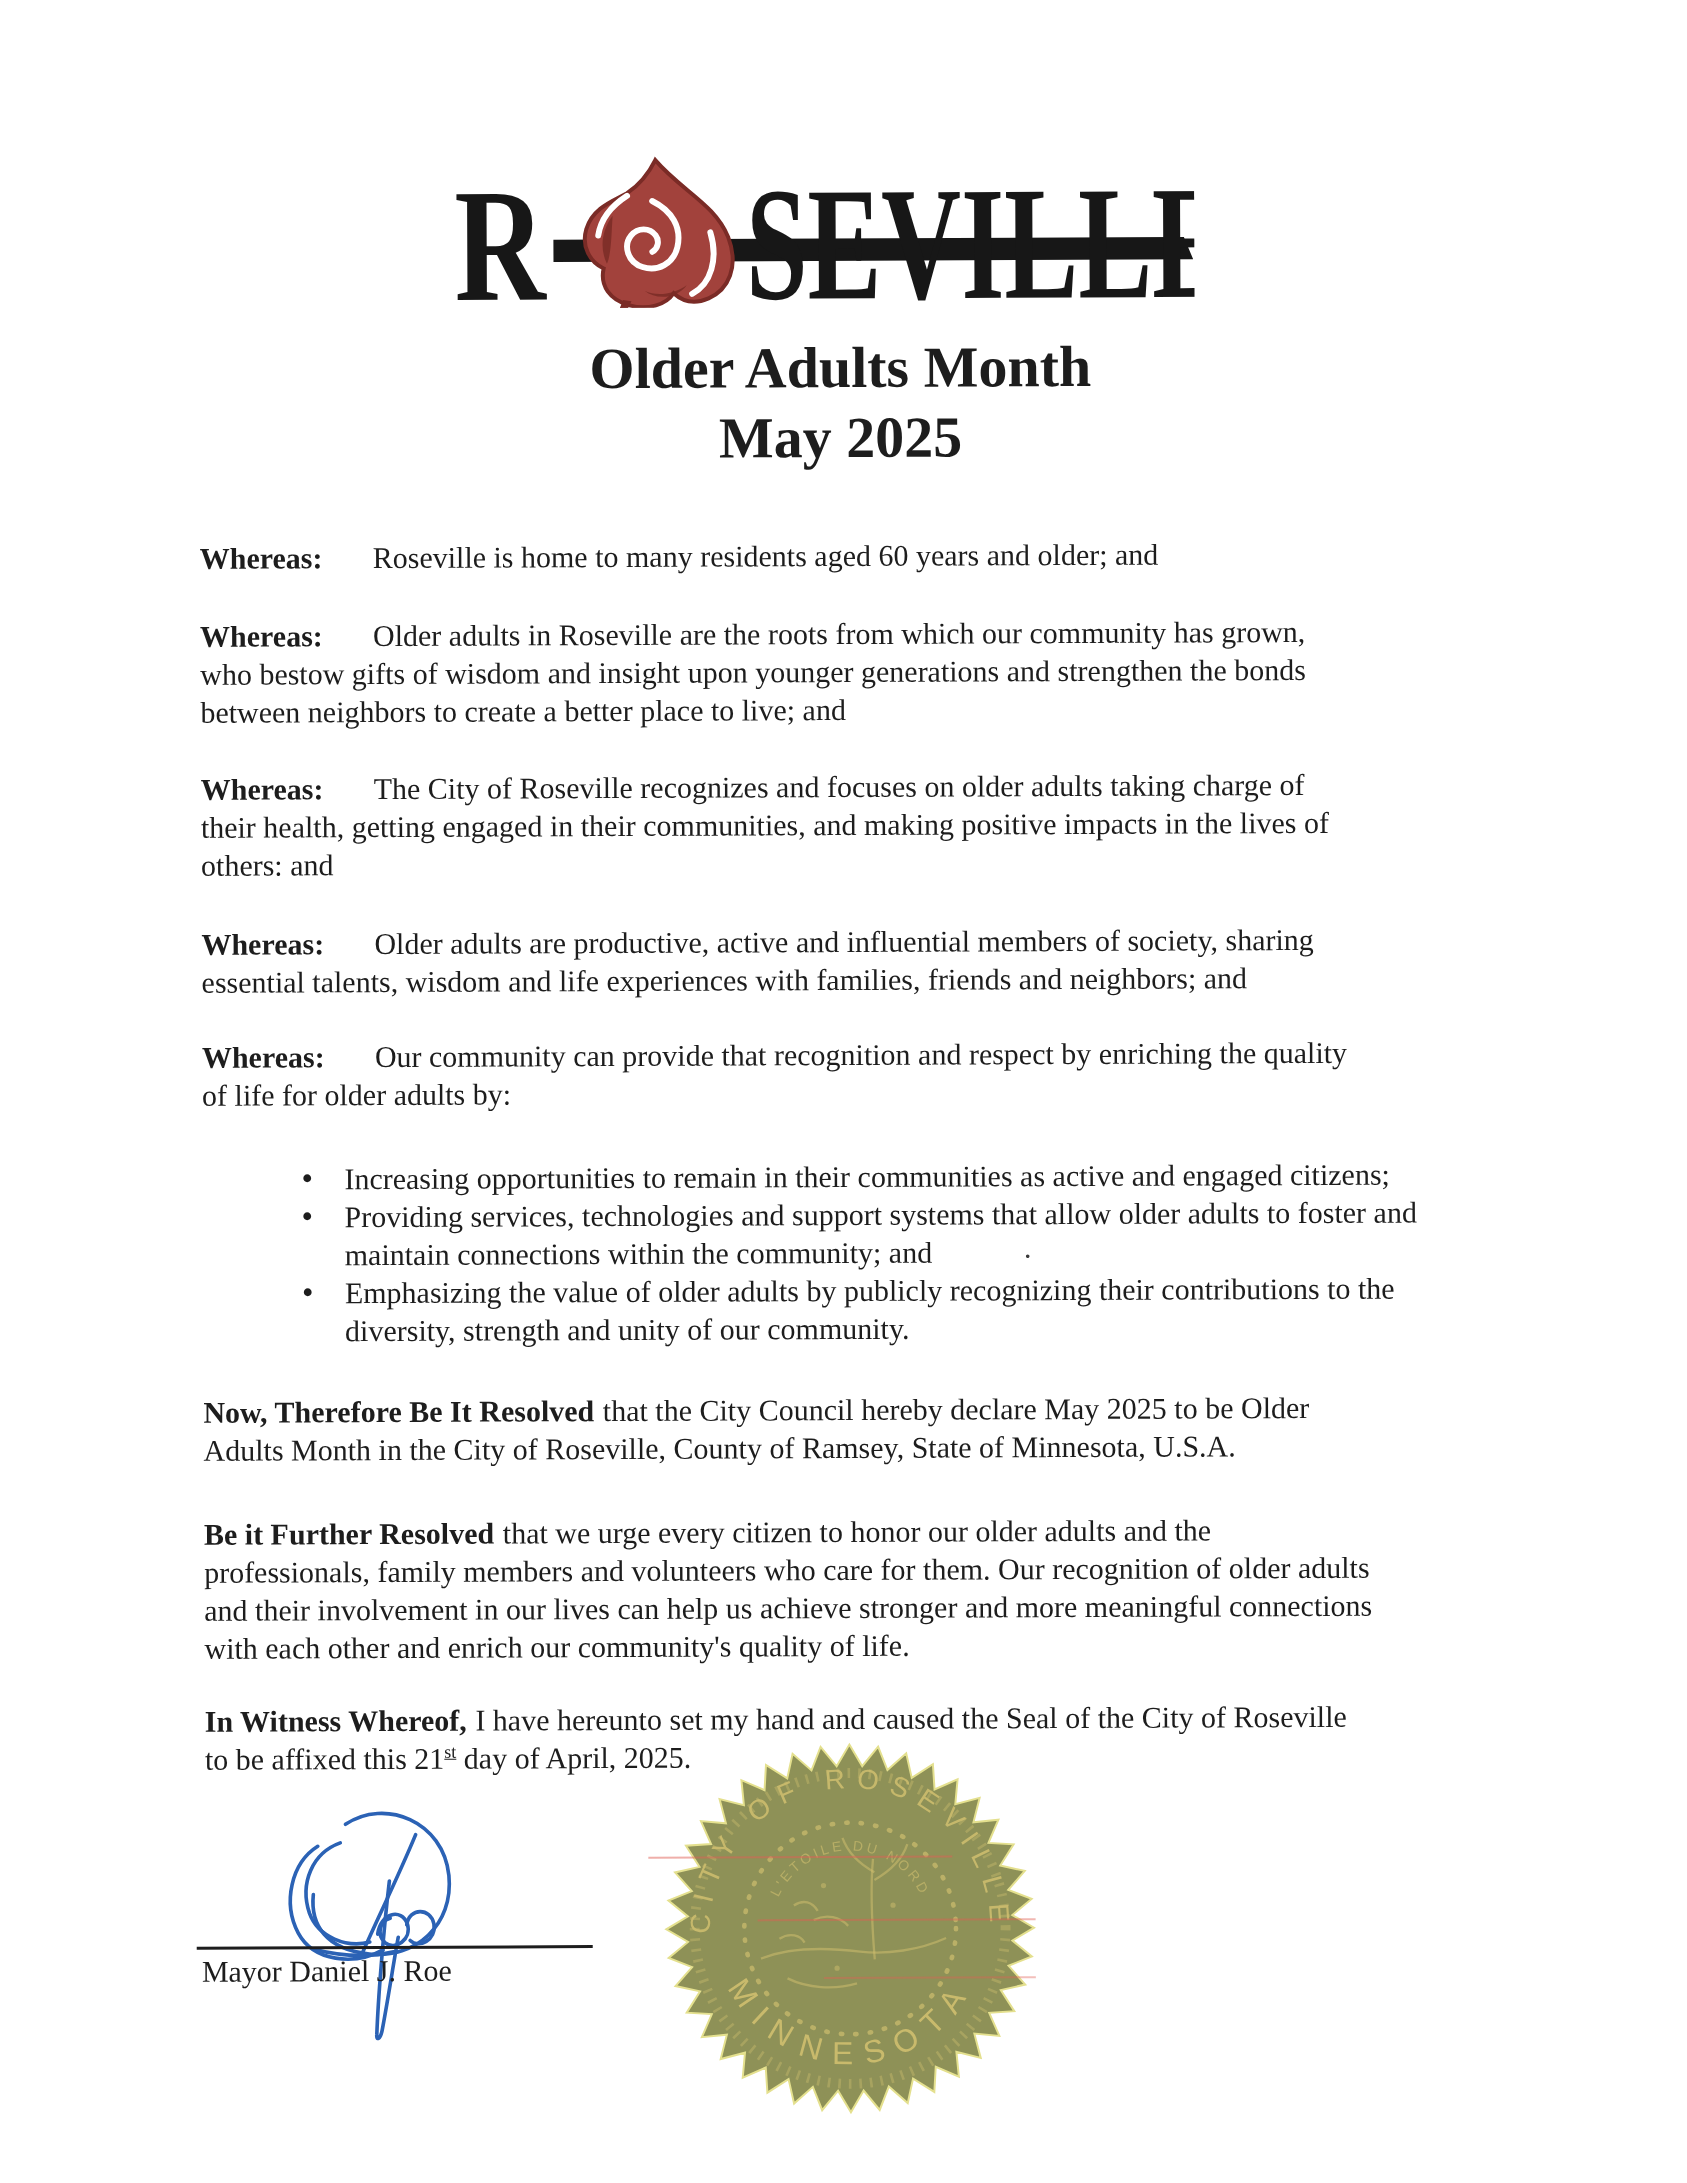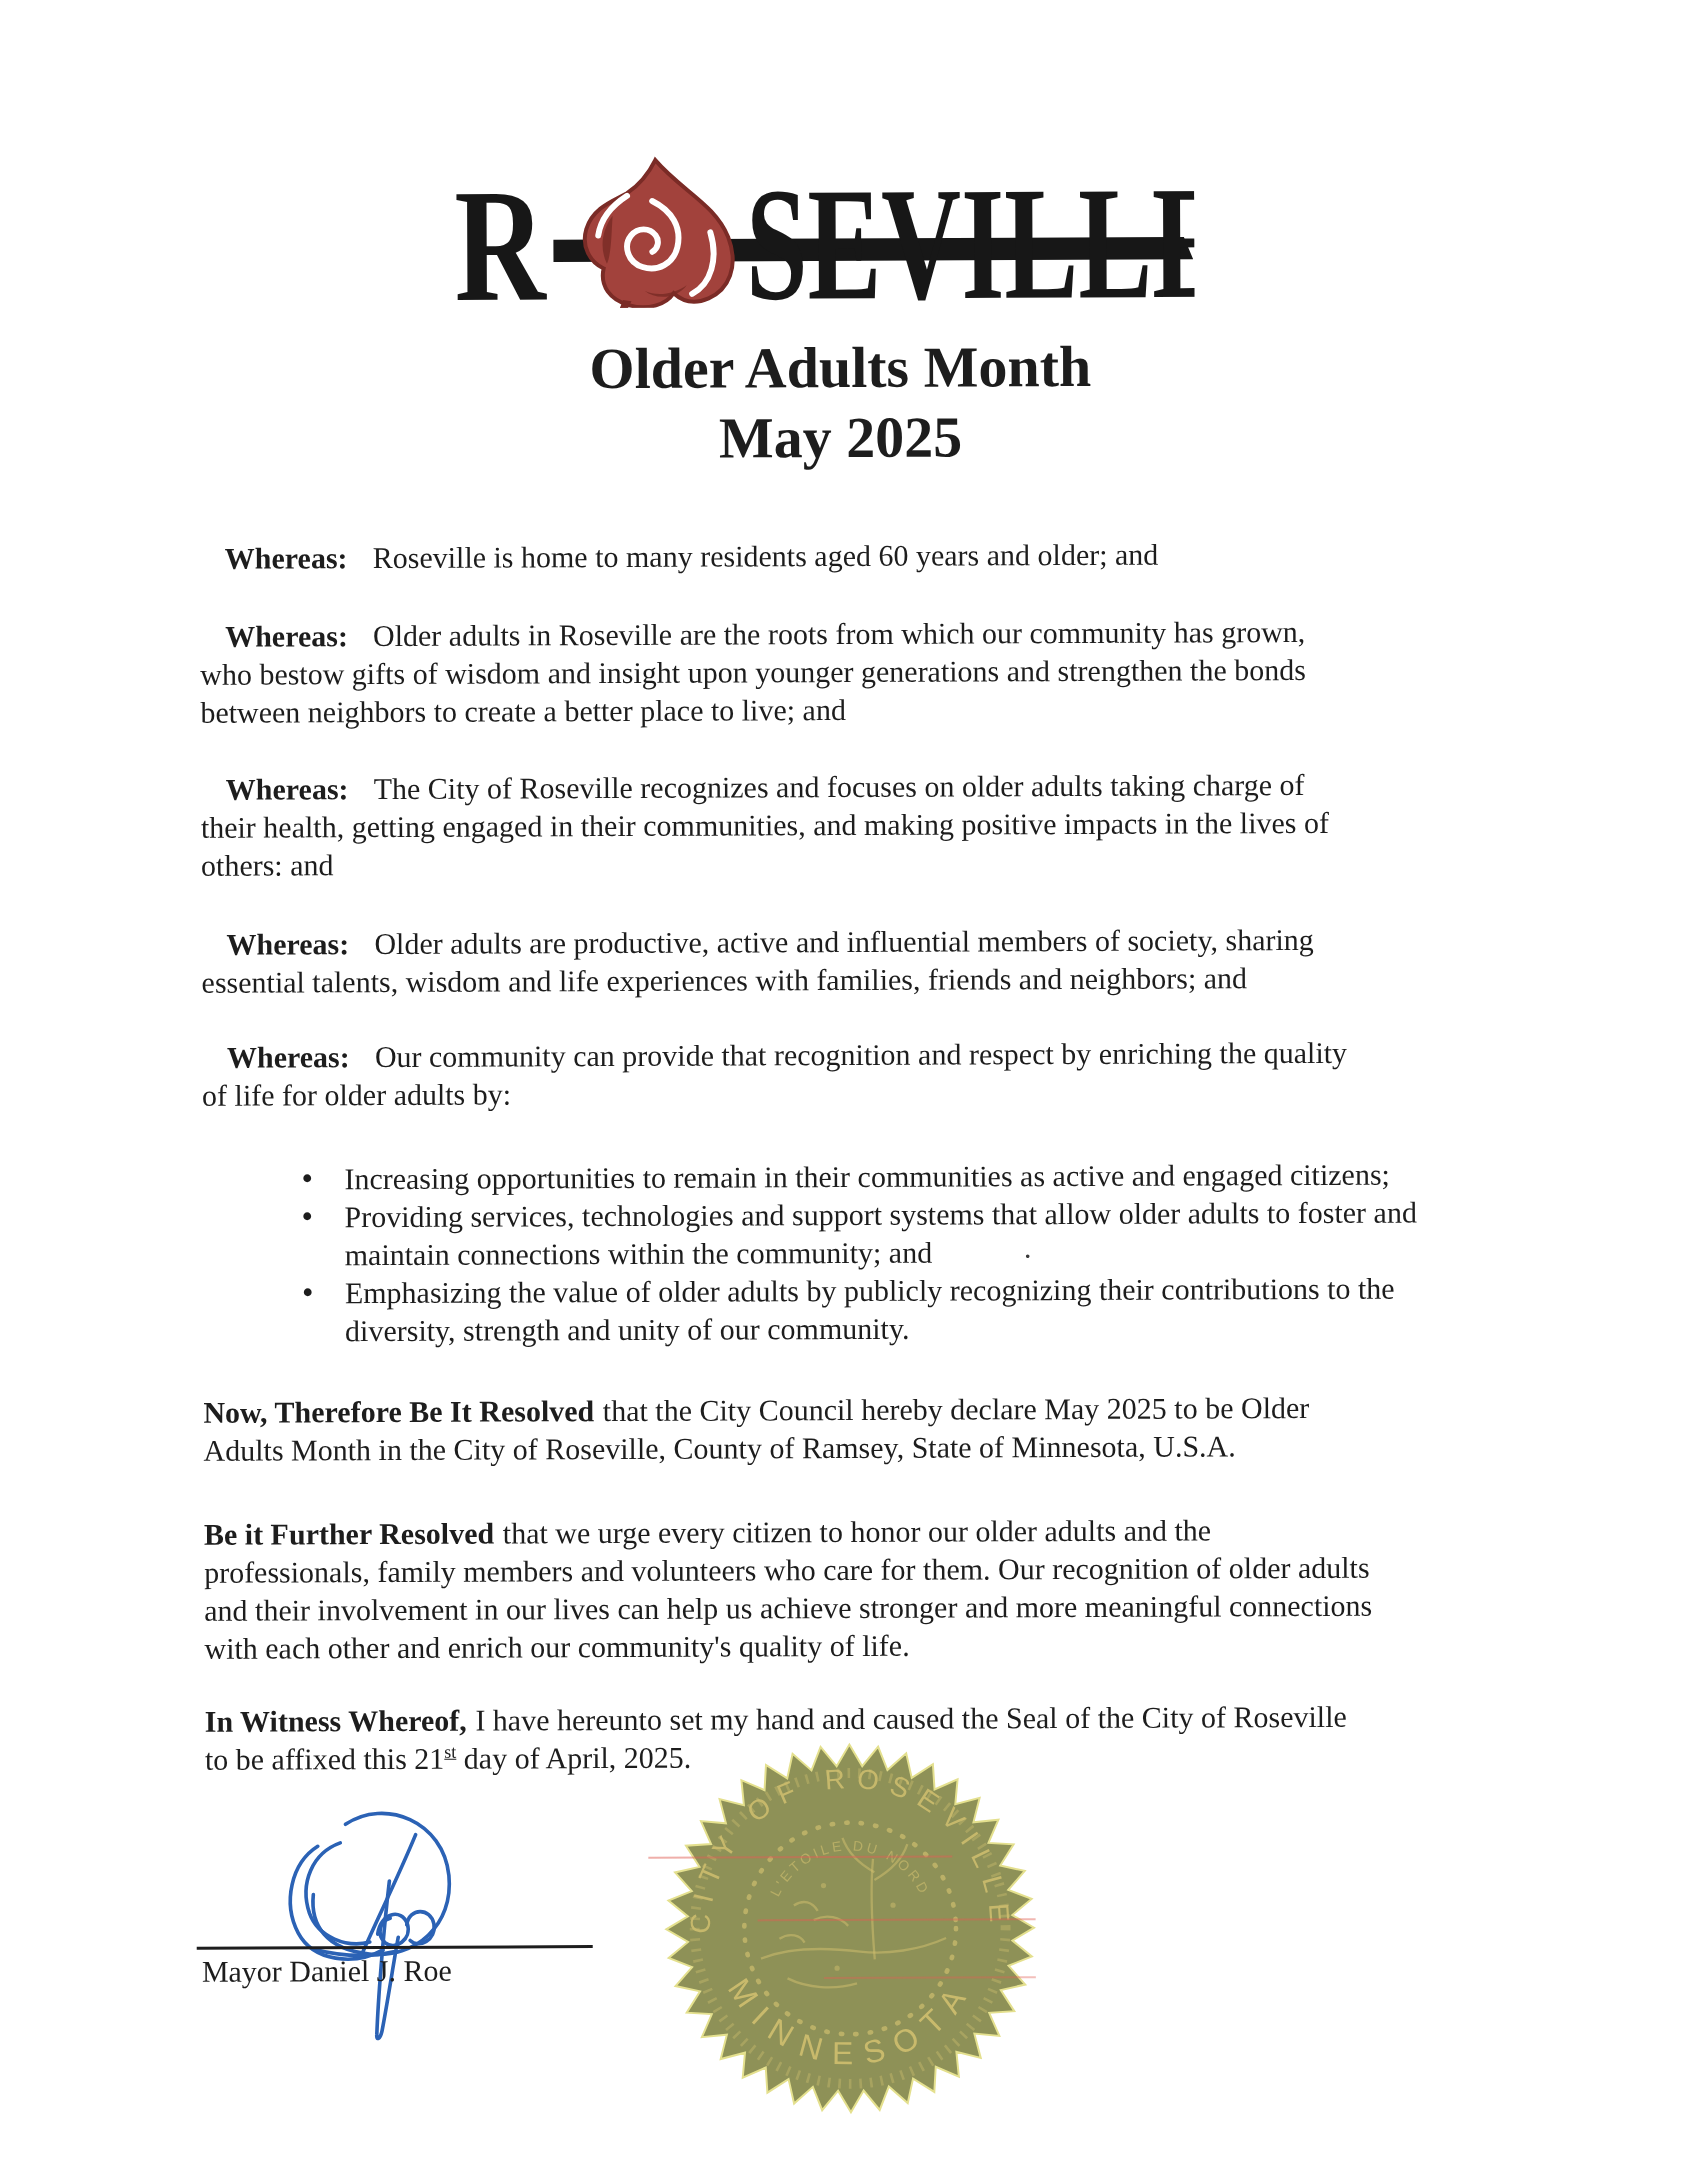--- a/index.html
+++ b/index.html
@@ -17,21 +17,21 @@
   .rose-swirl{fill:none;stroke:var(--rose-highlight);stroke-width:9;stroke-linecap:round;}
 
   
   .title{position:absolute;left:0;top:333px;width:1687px;text-align:center;
          font-weight:bold;font-size:58px;line-height:70px;}
 
   
   .body-block{position:absolute;left:202px;top:537px;width:1297px;
               font-size:30px;line-height:38px;}
   .pline{white-space:nowrap;}
-  .plabel{font-weight:bold;text-align:center;}
+  .plabel{font-weight:bold;}
   .tab{display:inline-block;width:173px;}
   .inline-label{font-weight:bold;margin-right:8.6px;}
   sup{font-size:60%;vertical-align:super;line-height:0;text-decoration:underline;}
   .g1{margin-bottom:40px}.g2{margin-bottom:39px}.g3{margin-bottom:41px}
   .g4{margin-bottom:37px}.g5{margin-bottom:46px}
   ul.bullets{list-style:none;margin:0 0 43px 0;padding:0;}
   ul.bullets li{position:relative;padding-left:142px;}
   ul.bullets li::before{content:"\2022";position:absolute;left:99px;top:-1.3px;font-size:33px;}
   .g6{margin-bottom:46px}.g7{margin-bottom:35px}
 

